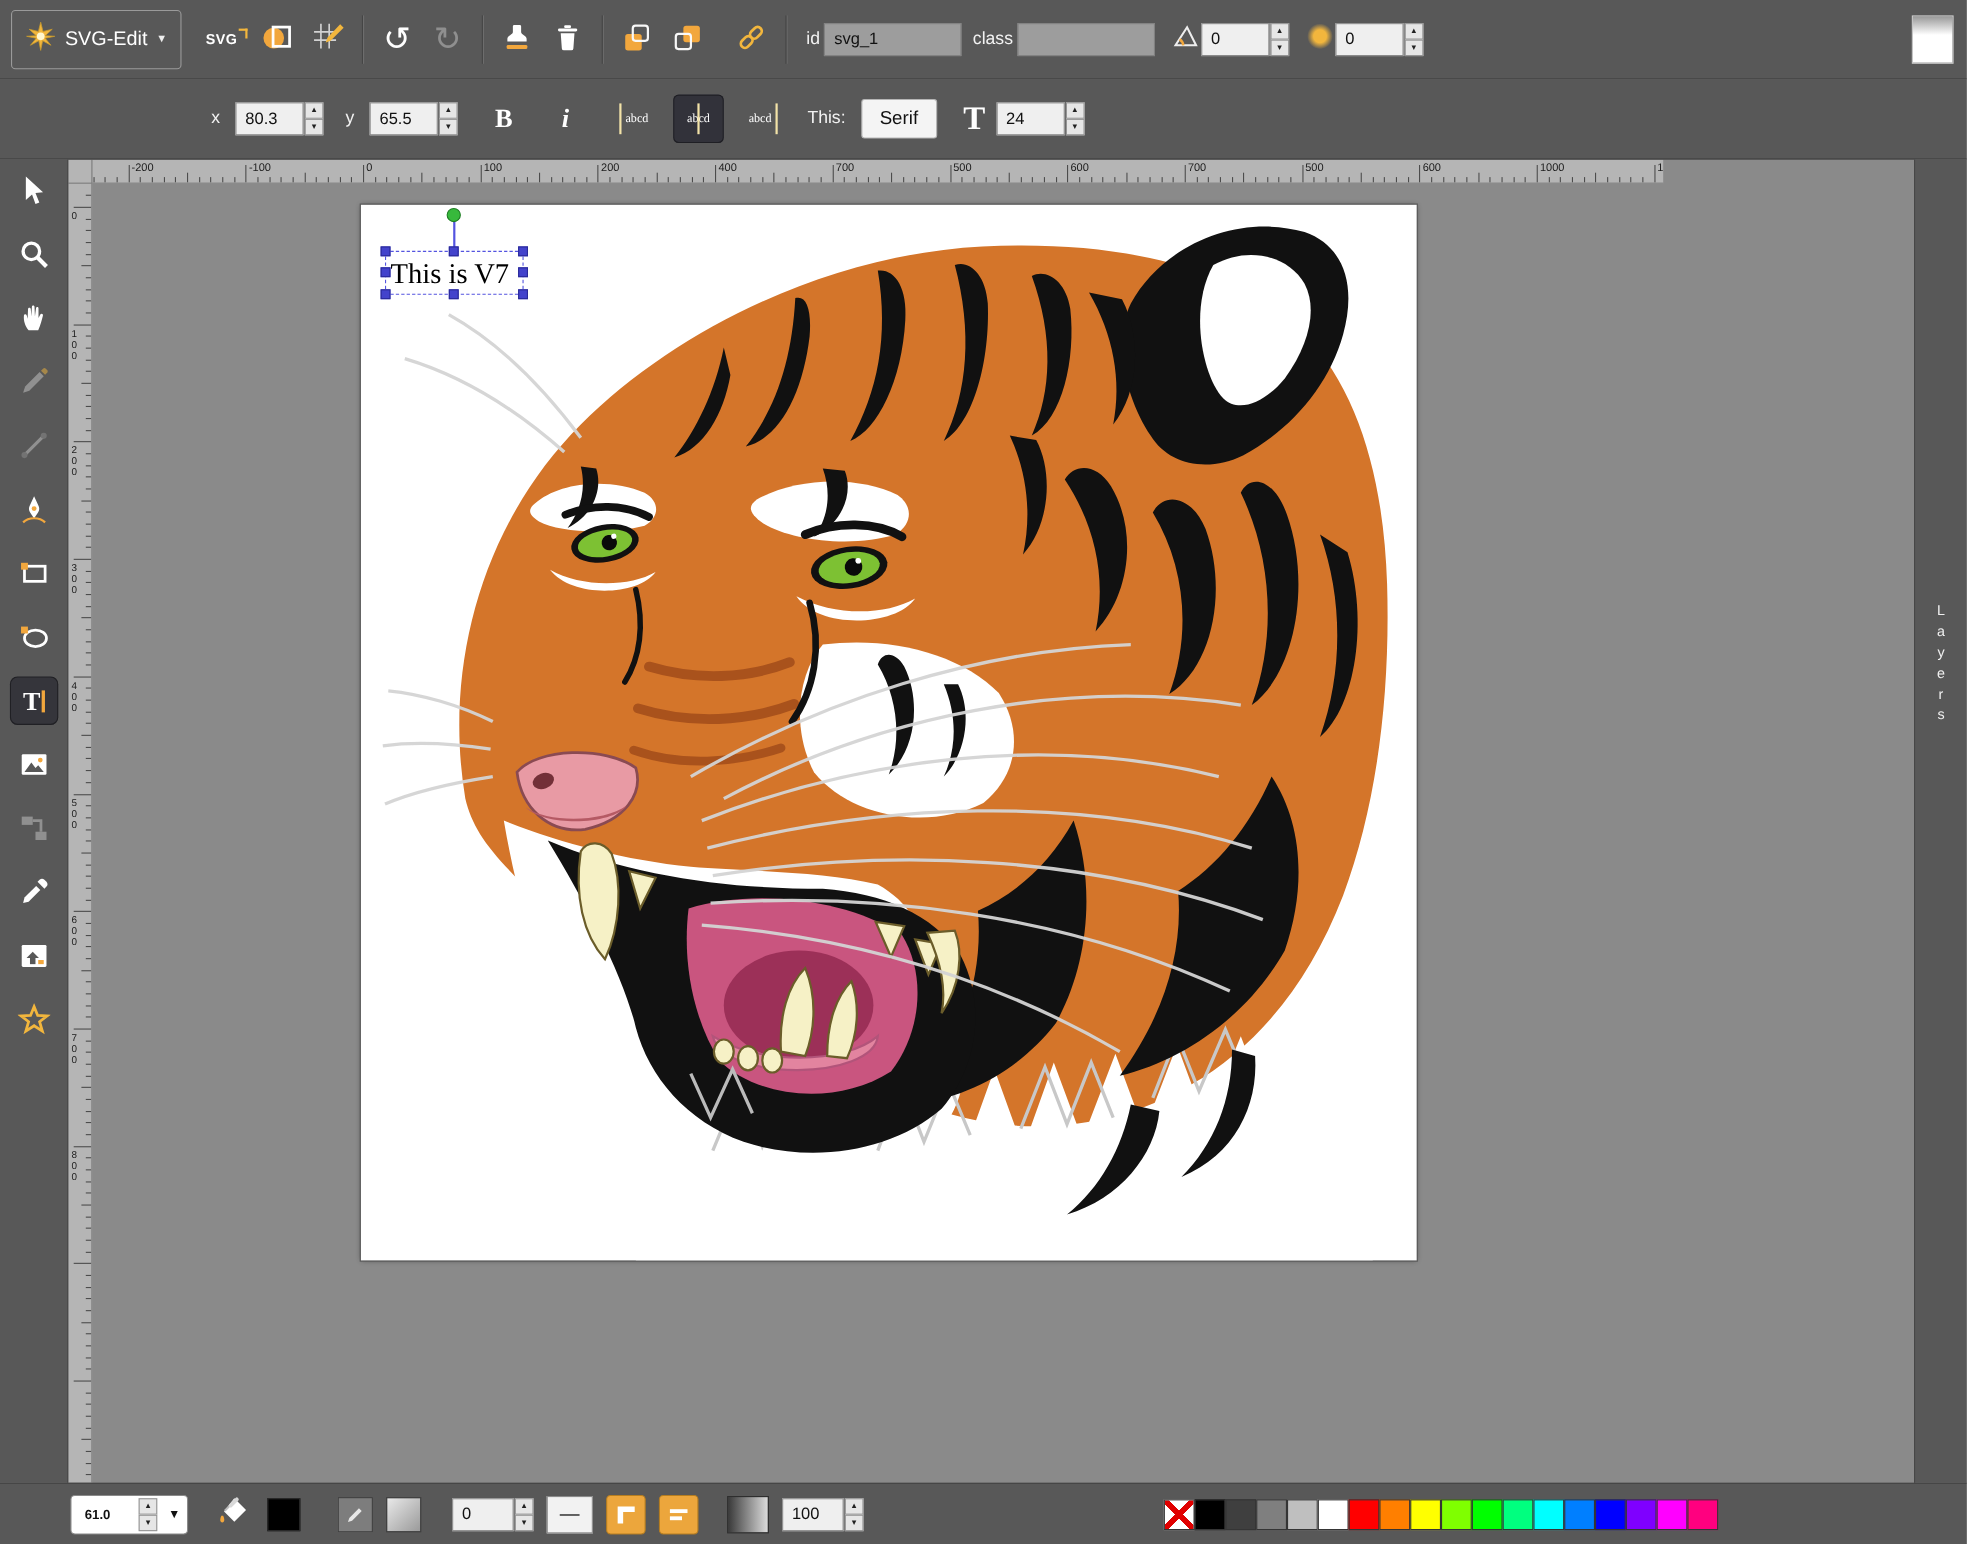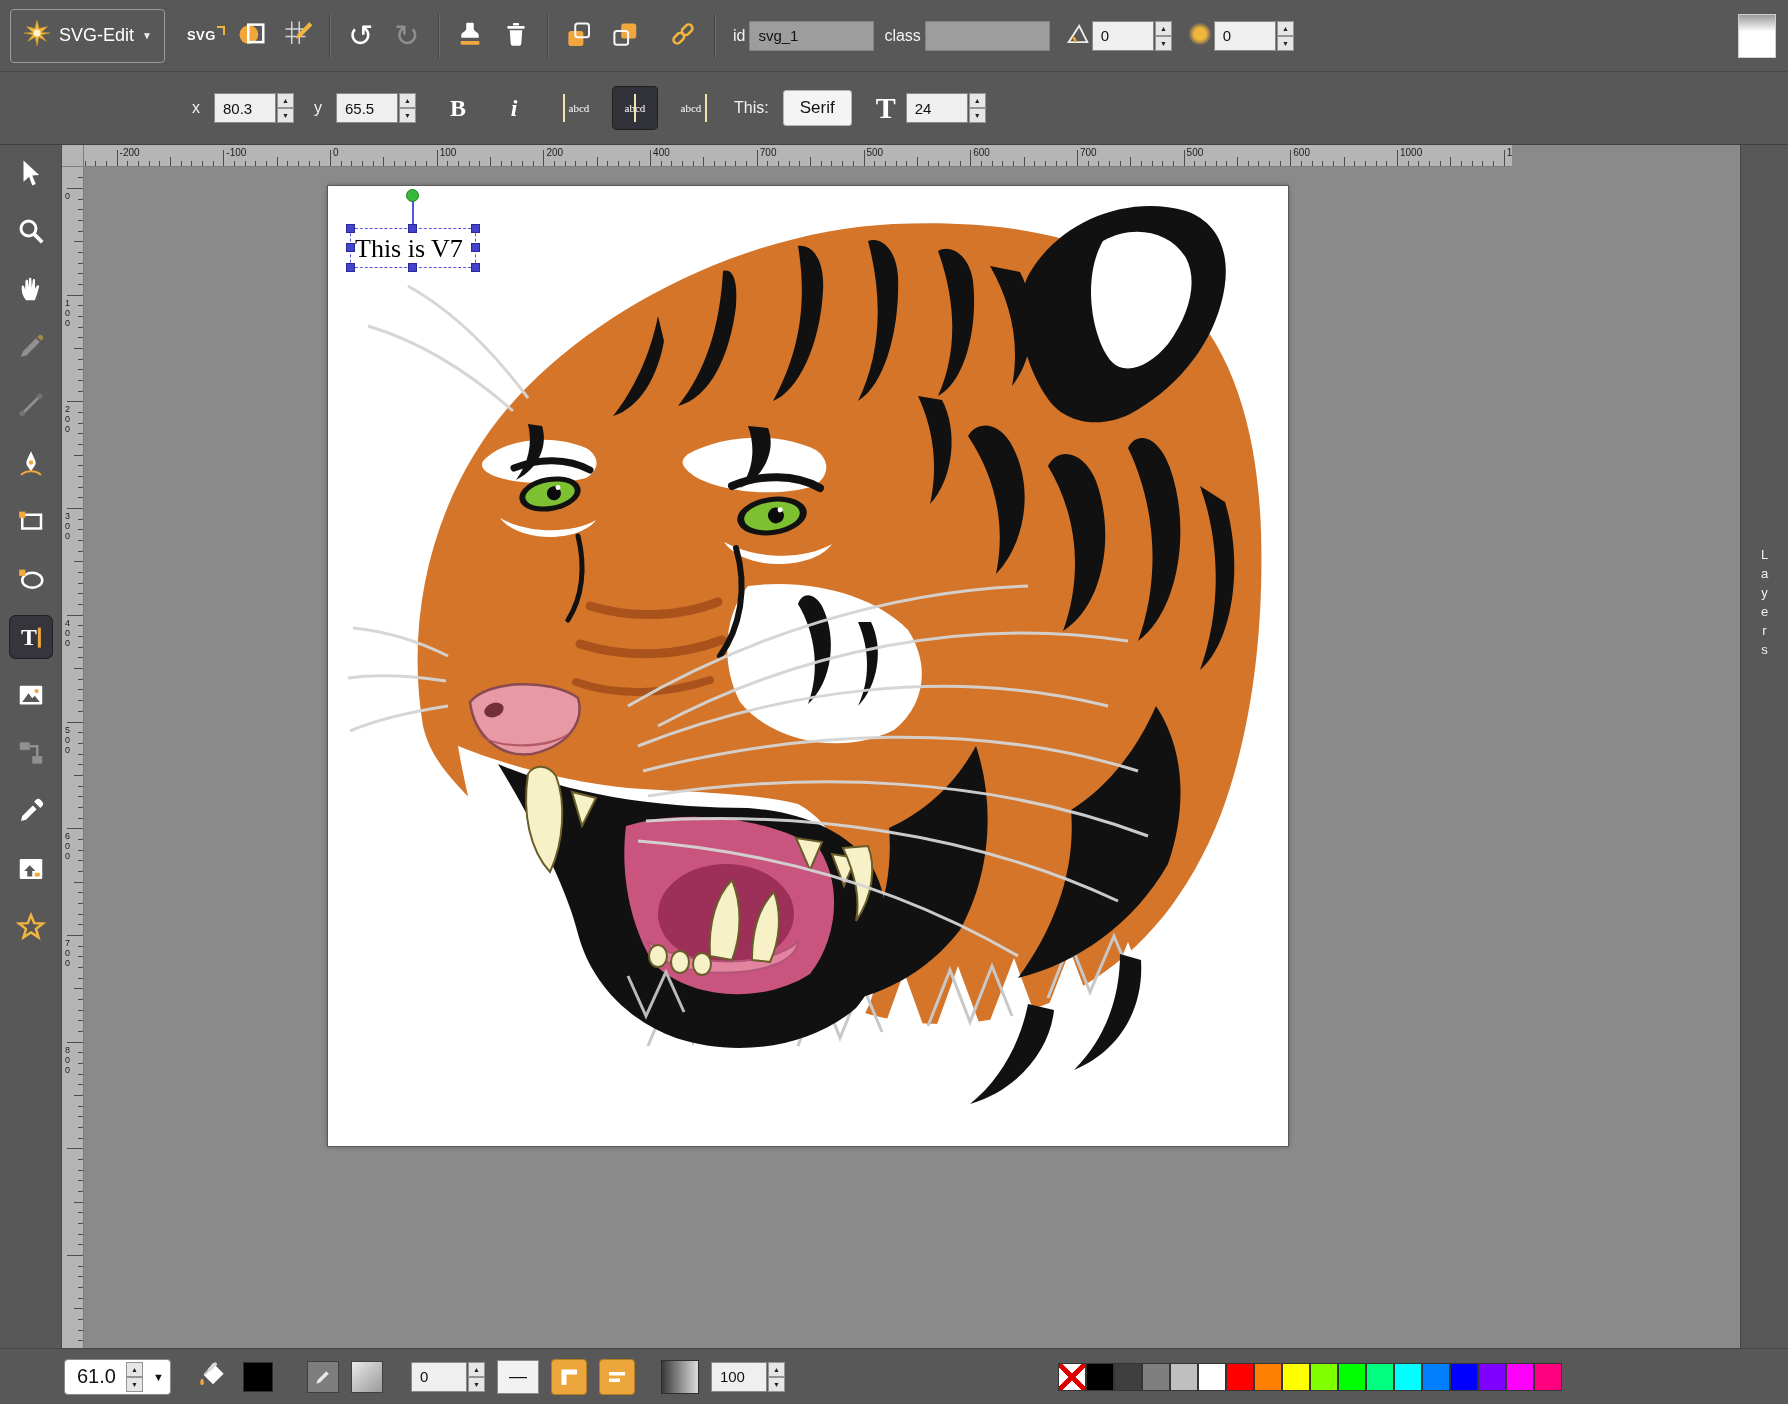--- a/index.html
+++ b/index.html
@@ -96,21 +96,21 @@
   #layers-strip { position:absolute; right:0; top:145px; width:48px; bottom:56px; background:#585858;
     border-left:1px solid #474747; display:flex; justify-content:center; cursor:pointer; z-index:5; }
   #layers-label { margin-top:402px; writing-mode:vertical-lr; text-orientation:upright;
     color:#f0f0f0; font-size:13px; letter-spacing:4px; }
 
   
   #toolbar-bottom { position:absolute; left:0; bottom:0; width:100%; height:56px; background:#585858;
     border-top:1px solid #454545; display:flex; align-items:center; padding-left:64px; gap:12px; z-index:6; }
   .zoom-field { display:flex; align-items:center; background:#fff; border:1px solid #8a8a8a; border-radius:4px;
     height:36px; padding:0 6px 0 12px; gap:4px; }
-  .zoom-field .zval { font-size:20px; color:#111; min-width:44px; }
+  .zoom-field .zval { font-size:12px; color:#111; min-width:44px;font-weight:bold; }
   .zoom-caret { font-size:11px; color:#111; margin-left:6px; cursor:pointer; }
   .sw { border:1px solid #2e2e2e; flex:none; cursor:pointer; }
   #fill-swatch { width:30px; height:30px; background:#000; margin-left:2px; }
   #stroke-btn { width:32px; height:32px; background:#7d7d7d; border:1px solid #3f3f3f;
     display:flex; align-items:center; justify-content:center; margin-left:22px; }
   #stroke-swatch { width:32px; height:32px; background:linear-gradient(135deg,#e9e9e9,#9a9a9a); border:1px solid #3f3f3f; }
   .dash-box { width:42px; height:34px; background:#f2f2f2; border:1px solid #8a8a8a; color:#111;
     font-size:18px; display:flex; align-items:center; justify-content:center; cursor:pointer; }
   .orange-btn { width:36px; height:36px; background:#eca63c; border:1px solid #b57d20; border-radius:4px;
     display:flex; align-items:center; justify-content:center; cursor:pointer; }

